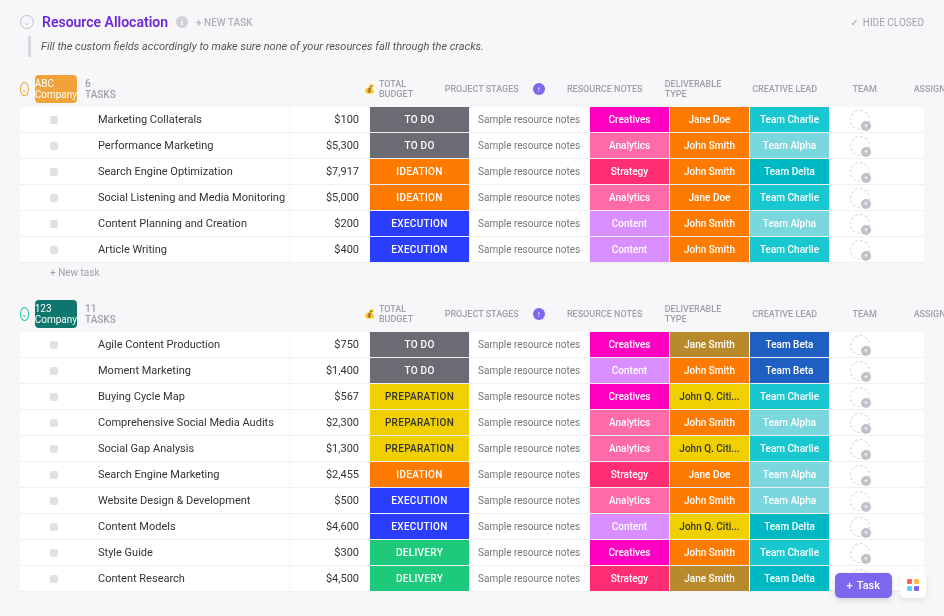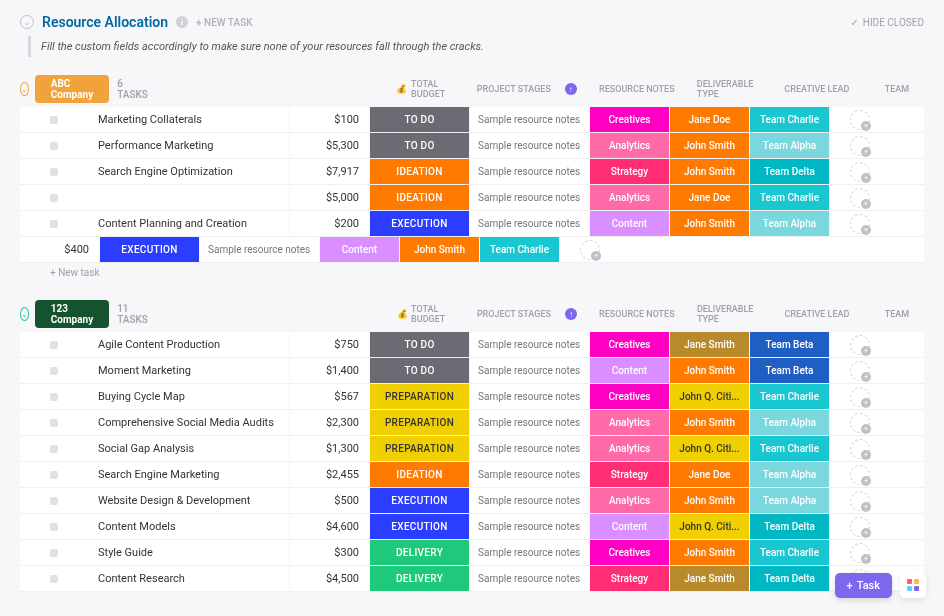--- a/index.html
+++ b/index.html
@@ -1,29 +1,29 @@
 <!DOCTYPE html>
 <html><head>
 <meta charset="utf-8">
 <style>
   * { box-sizing: border-box; margin: 0; padding: 0; }
   body { font-family: -apple-system, BlinkMacSystemFont, "Segoe UI", Roboto, sans-serif; background: #f7f7f9; color: #333; font-size: 12px; width: 944px; height: 616px; overflow: hidden; position: relative; }
   .page { padding: 14px 20px 0 20px; }
   .header-row { display: flex; align-items: center; justify-content: space-between; margin-bottom: 6px; }
   .header-left { display: flex; align-items: center; gap: 8px; }
   .chevron-circle { width: 14px; height: 14px; border: 1px solid #c0c0c8; border-radius: 50%; display: flex; align-items: center; justify-content: center; color: #c0c0c8; font-size: 8px; }
-  .title { font-weight: 600; font-size: 14px; color: #0369a1; }
+  .title { font-weight: 600; font-size: 14px; color: #6d28d9; }
   .info-icon { width: 12px; height: 12px; border-radius: 50%; background: #d0d0d6; color: #fff; font-size: 8px; display: flex; align-items: center; justify-content: center; font-weight: bold; }
   .new-task-top { color: #b0b0b8; font-size: 10px; font-weight: 500; }
   .hide-closed { color: #a0a0aa; font-size: 10px; display: flex; align-items: center; gap: 4px; }
   .subtitle-bar { border-left: 3px solid #d8d8de; padding: 4px 10px; margin: 0 0 14px 8px; font-style: italic; color: #555; font-size: 11px; }
   .group { margin-bottom: 14px; }
   .group-header { display: flex; align-items: center; padding: 4px 0; font-size: 10px; }
   .collapse-icon { width: 14px; height: 14px; border: 1px solid; border-radius: 50%; display: flex; align-items: center; justify-content: center; font-size: 8px; margin-right: 6px; }
-  .group-pill { color: #fff; font-size: 10px; font-weight: 700; padding: 3px 16px; border-radius: 4px; margin-right: 8px; }
+  .group-pill { color: #fff; font-size: 10px; font-weight: 400; padding: 3px 0; border-radius: 4px; margin-right: 8px; }
   .task-count { color: #a0a0aa; font-size: 10px; font-weight: 500; }
   .col-head { color: #a0a0aa; font-size: 9px; font-weight: 500; display: flex; align-items: center; justify-content: center; gap: 3px; }
   .col-head.right { justify-content: flex-end; padding-right: 10px; }
   .sort-badge { width: 12px; height: 12px; background: #7b68ee; border-radius: 50%; color: #fff; font-size: 8px; display: flex; align-items: center; justify-content: center; }
   .row { display: flex; align-items: stretch; background: #fff; border-bottom: 1px solid #f0f0f3; height: 26px; }
   .row:first-of-type { border-top: 1px solid #f0f0f3; }
   .cell { display: flex; align-items: center; border-right: 1px solid #f5f5f7; }
   .c-name { flex: 0 0 270px; padding-left: 30px; gap: 8px; }
   .status-sq { width: 8px; height: 8px; background: #e0e0e5; border-radius: 2px; }
   .task-name { color: #333; font-size: 11px; margin-left: 32px; }
@@ -140,20 +140,21 @@
       <div class="cell c-tag" style="background:#ff7a00;color:#fff">John Smith</div>
       <div class="cell c-tag" style="background:#00b8c4">Team Delta</div>
       <div class="cell c-assignee">
             <div class="assignee-placeholder"></div>
           </div>
       <div class="cell c-plus"></div>
         </div>
         <div class="row">
       <div class="cell c-name">
         <div class="status-sq"></div>
+        <span class="task-name">Social Listening and Media Monitoring</span>
       </div>
       <div class="cell c-budget">$5,000</div>
       <div class="cell c-stage" style="background:#ff7a00;color:#fff">IDEATION</div>
       <div class="cell c-notes">Sample resource notes</div>
       <div class="cell c-tag" style="background:#ff6aa9">Analytics</div>
       <div class="cell c-tag" style="background:#ff7a00;color:#fff">Jane Doe</div>
       <div class="cell c-tag" style="background:#19c7d1">Team Charlie</div>
       <div class="cell c-assignee">
             <div class="assignee-placeholder"></div>
           </div>
@@ -169,37 +170,41 @@
       <div class="cell c-notes">Sample resource notes</div>
       <div class="cell c-tag" style="background:#d98fff">Content</div>
       <div class="cell c-tag" style="background:#ff7a00;color:#fff">John Smith</div>
       <div class="cell c-tag" style="background:#7bd7de">Team Alpha</div>
       <div class="cell c-assignee">
             <div class="assignee-placeholder"></div>
           </div>
       <div class="cell c-plus"></div>
         </div>
         <div class="row">
+      <div class="cell c-name">
+        <div class="status-sq"></div>
+        <span class="task-name">Article Writing</span>
+      </div>
       <div class="cell c-budget">$400</div>
       <div class="cell c-stage" style="background:#2b3dff;color:#fff">EXECUTION</div>
       <div class="cell c-notes">Sample resource notes</div>
       <div class="cell c-tag" style="background:#d98fff">Content</div>
       <div class="cell c-tag" style="background:#ff7a00;color:#fff">John Smith</div>
       <div class="cell c-tag" style="background:#19c7d1">Team Charlie</div>
       <div class="cell c-assignee">
             <div class="assignee-placeholder"></div>
           </div>
       <div class="cell c-plus"></div>
         </div>
         <div class="new-task-row">+ New task</div>
       </div>
       <div class="group">
         <div class="group-header">
     <div class="collapse-icon" style="border-color:#1fc9a0;color:#1fc9a0">⌄</div>
-    <div class="group-pill" style="background:#14532d">123 Company</div>
+    <div class="group-pill" style="background:#0f766e">123 Company</div>
     <div class="task-count">11 TASKS</div>
     <div class="header-cols">
       <div class="hc-name"></div>
       <div class="col-head hc-budget right">
               <span class="money-icon">💰</span>
               <span>TOTAL BUDGET</span>
             </div>
       <div class="col-head hc-stage">
               <span>PROJECT STAGES</span>
               <span class="sort-badge">↑</span>

